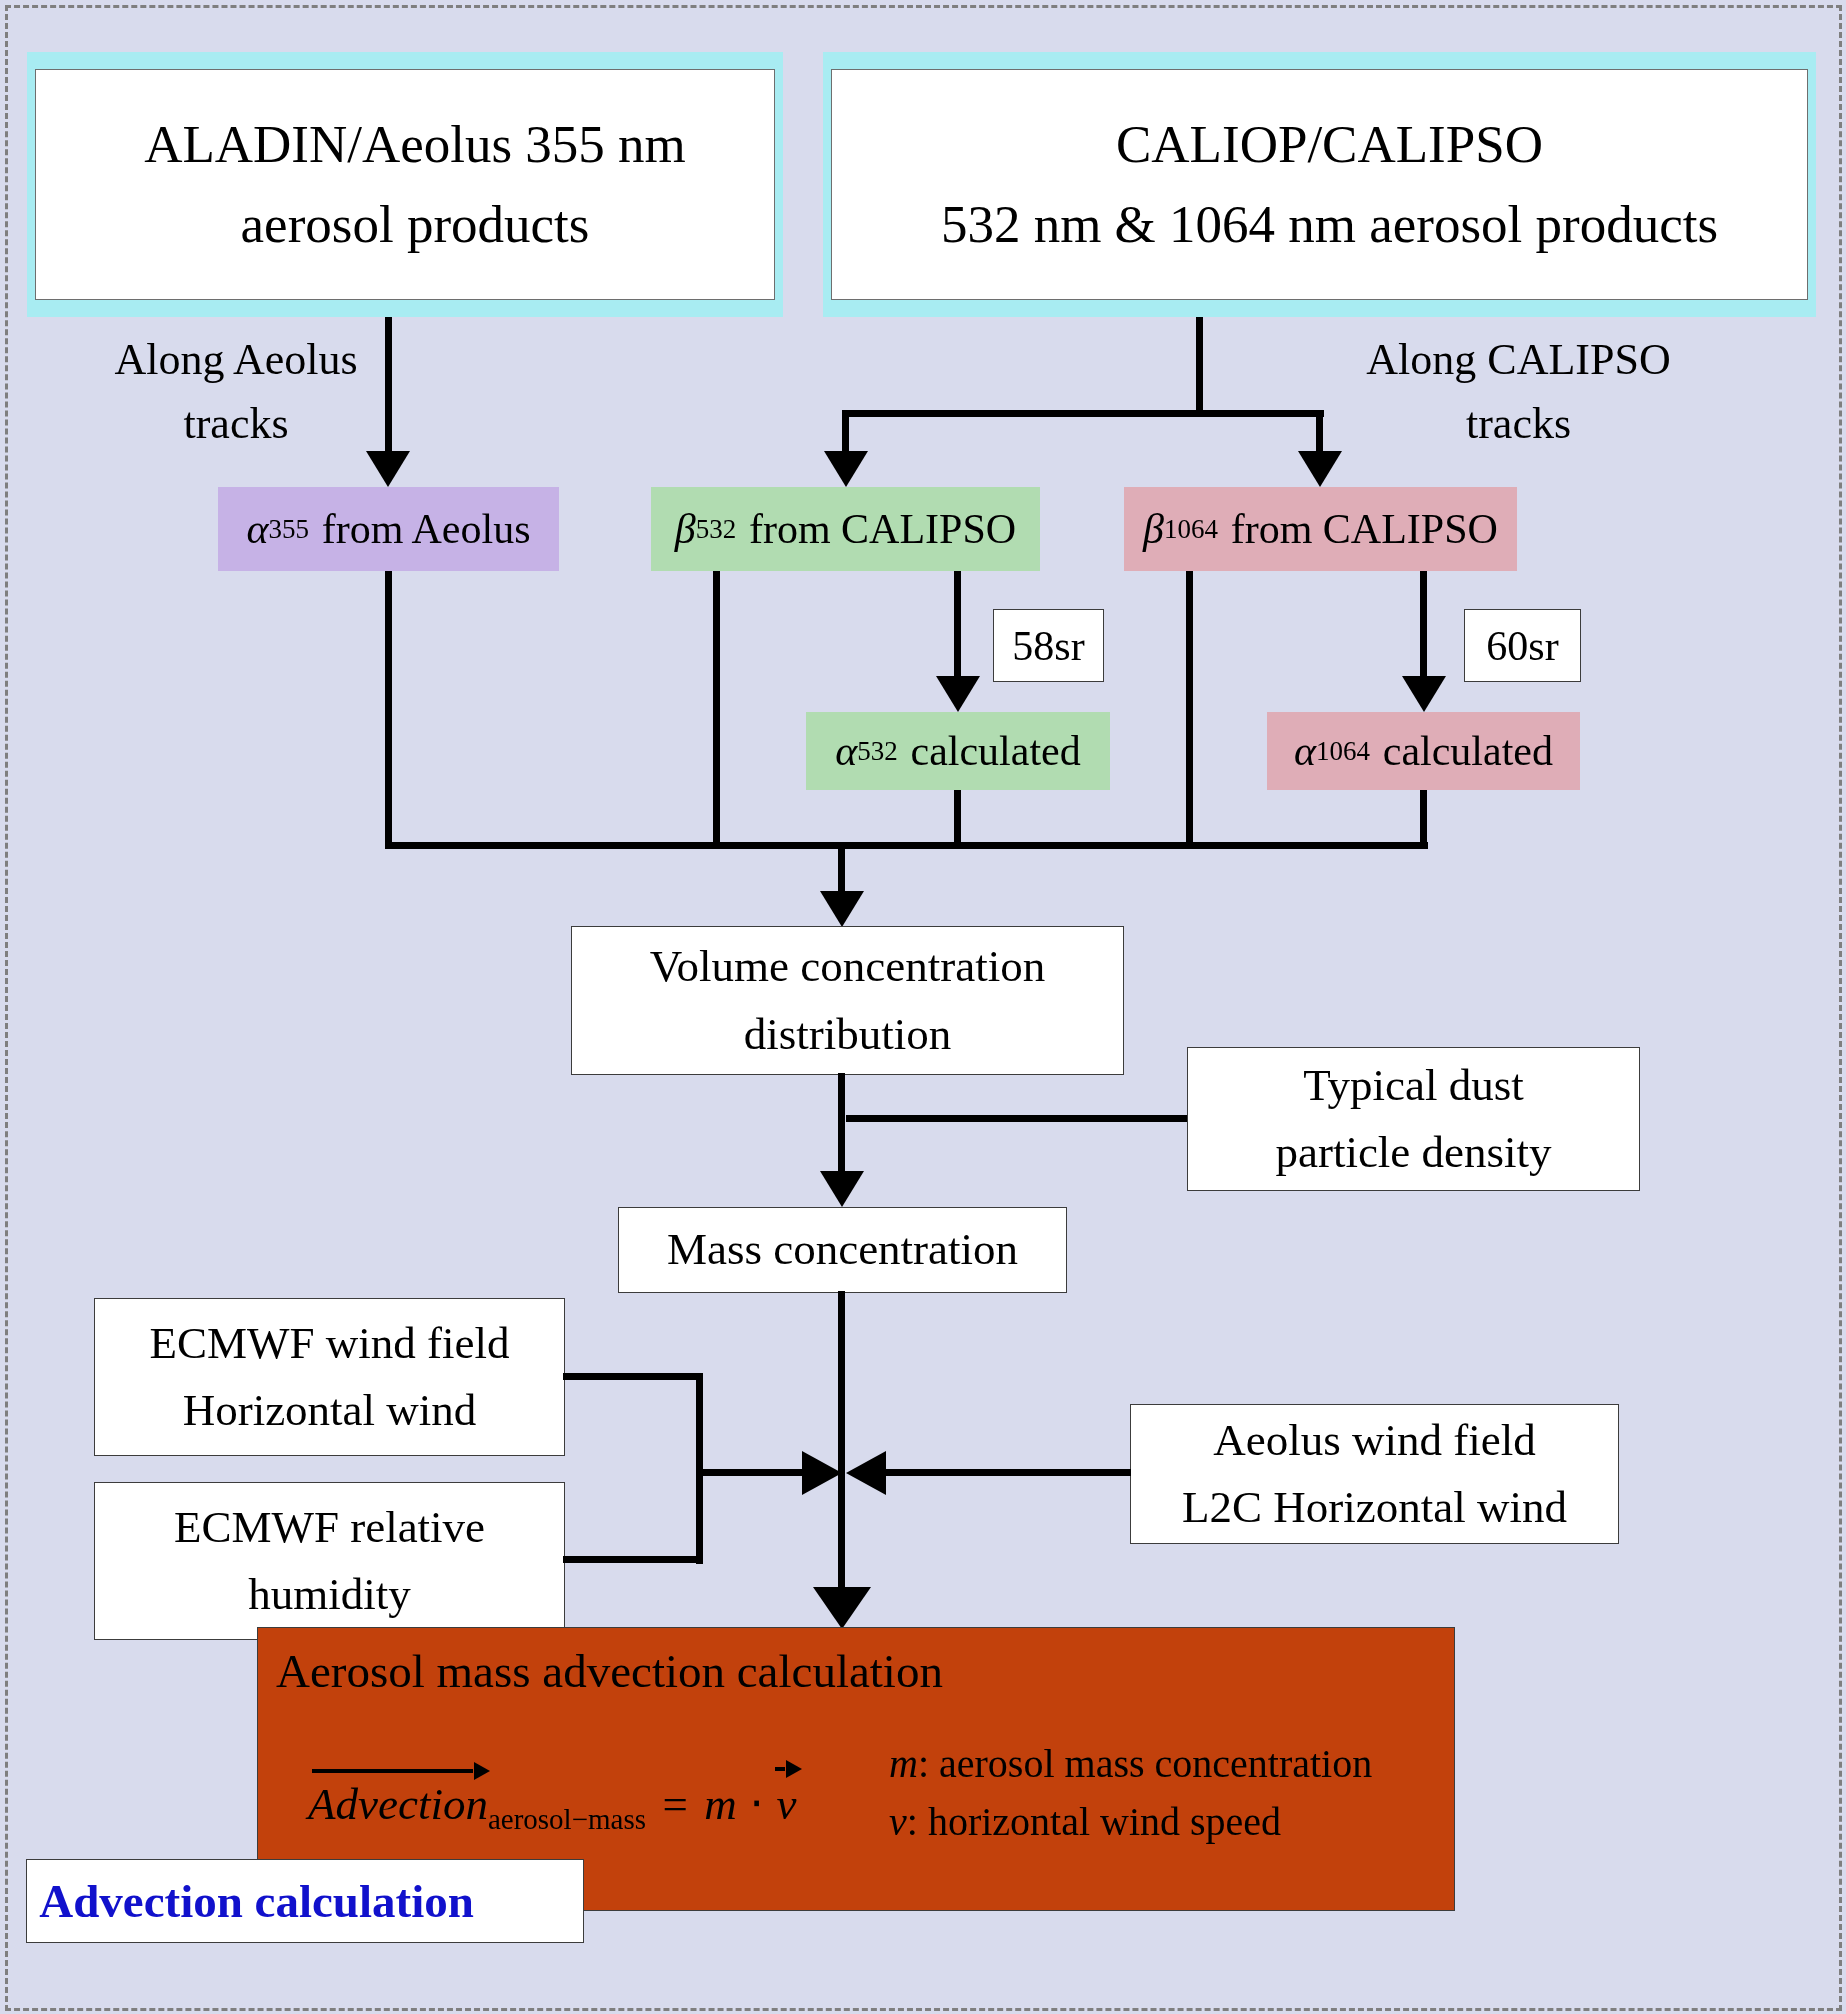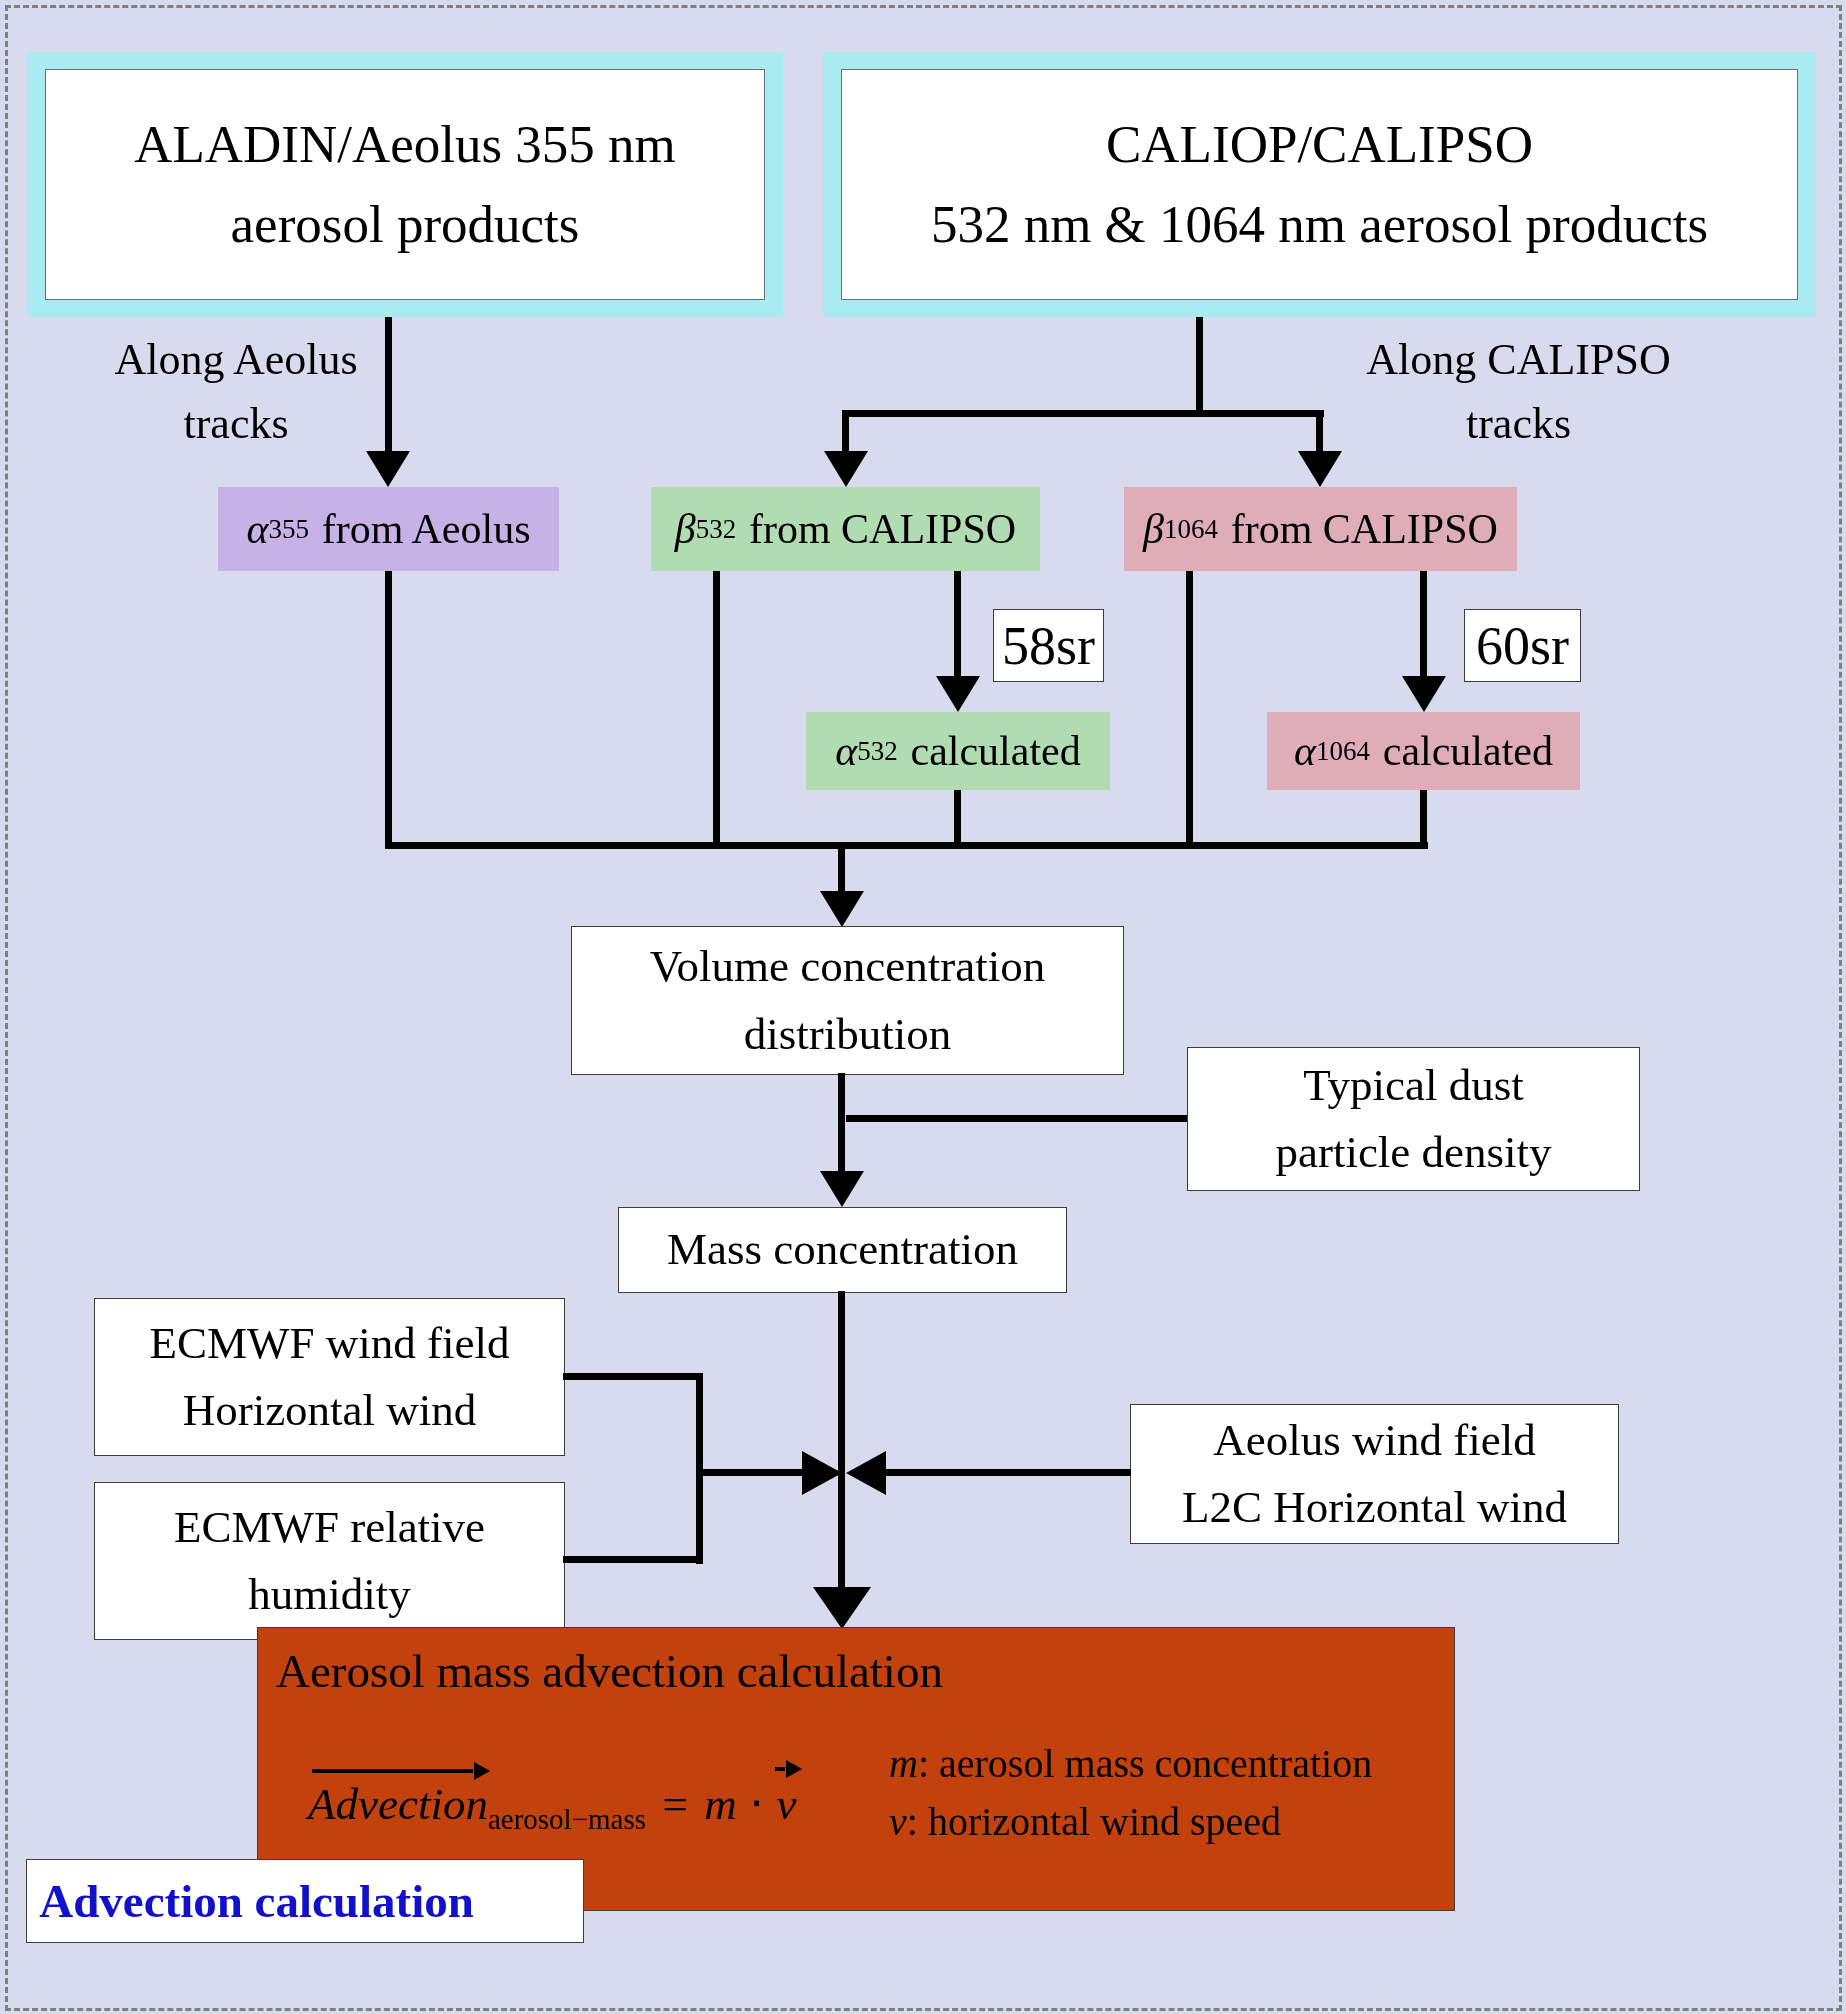--- a/index.html
+++ b/index.html
@@ -51,21 +51,21 @@
     display: flex; align-items: center; justify-content: center;
   }
   .src-inner {
     width: calc(100% - 38px);
     height: calc(100% - 36px);
     background: #fff;
     border: 1.8px solid #6e6e6e;
     display: flex; flex-direction: column;
     align-items: center; justify-content: center;
     text-align: center;
-    font-size: 53px; line-height: 1.5;
+    font-size: 53px; line-height: 1.5; padding-left: 20px;
   }
   .white-box {
     position: absolute;
     background: #fff;
     border: 1.8px solid #3c3c3c;
     display: flex; flex-direction: column;
     align-items: center; justify-content: center;
     text-align: center;
     font-size: 45px; line-height: 1.5;
   }
@@ -81,21 +81,21 @@
     white-space: nowrap;
   }
   .chip .greek { font-style: italic; }
   .chip sub { font-size: 27px; }
   .chip .chip-text { margin-left: 12.7px; }
   .sr-box {
     position: absolute;
     background: #fff;
     border: 1.8px solid #3c3c3c;
     display: flex; align-items: center; justify-content: center;
-    font-size: 54px;
+    font-size: 42px;
   }
   .big-box {
     position: absolute;
     background: #c2410c;
     border: 1.8px solid #3c3c3c;
   }
   .big-title {
     position: absolute;
     left: 18px; top: 16.4px;
     font-size: 47px;

